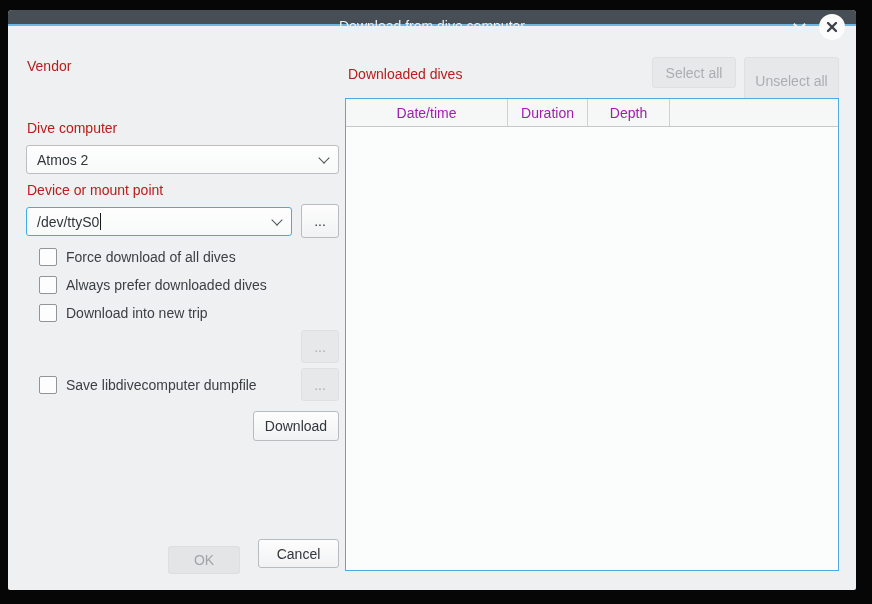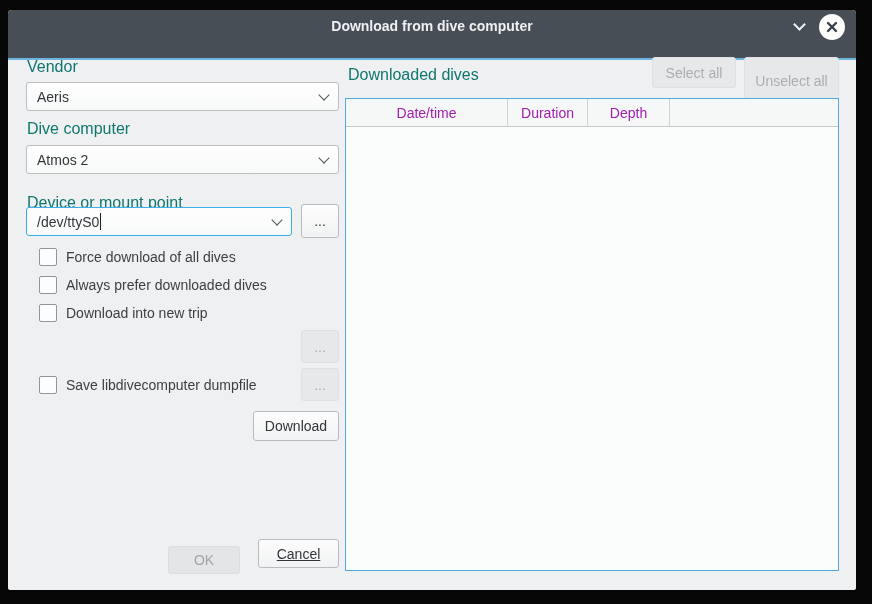--- a/index.html
+++ b/index.html
@@ -9,42 +9,42 @@
     font-family:"Liberation Sans","DejaVu Sans",sans-serif;
     color:#3a3f44;
     position:relative;
   }
   .window {
     position:absolute; left:8px; top:10px; width:848px; height:580px;
     background:#eff0f1; border-radius:4px 4px 2px 2px; overflow:hidden;
   }
   
   .titlebar {
-    position:absolute; left:0; top:0; right:0; height:50px;
-    background:#474e55; border-bottom:2px solid #6db6e2;font-weight:bold;
+    position:absolute; left:0; top:0; right:0; height:16px;
+    background:#474e55; border-bottom:2px solid #6db6e2;
   }
   .titlebar-title {
     position:absolute; left:0; right:0; top:0; height:34px;
     line-height:33px; text-align:center; color:#eef0f1; font-size:14px;
   }
   .shade-btn {
     position:absolute; right:48px; top:9px; width:18px; height:16px;
     display:flex; align-items:center; justify-content:center; cursor:pointer;
   }
   .shade-chev {
     width:9px; height:9px; border-right:2px solid #f2f3f4; border-bottom:2px solid #f2f3f4;
     transform:rotate(45deg); margin-top:-5px;
   }
   .close-btn {
     position:absolute; right:11px; top:4px; width:26px; height:26px;
     border-radius:50%; background:#fcfcfc; display:flex; align-items:center; justify-content:center;
     cursor:pointer;
   }
   
-  .label { position:absolute; font-size:16px; color:#0f766e; white-space:nowrap; }
+  .label { position:absolute; font-size:14px; color:#b91c1c; white-space:nowrap; }
   .combo {
     position:absolute; height:29px; background:linear-gradient(#fefefe,#f8f9f9);
     border:1px solid #bcbebf; border-radius:3px; display:flex; align-items:center;
     padding:0 10px; font-size:14px; color:#31363b; cursor:pointer;
   }
   .combo.focused { border:1px solid #3daee9; }
   .combo-chev {
     width:8px; height:8px; border-right:1.6px solid #4d545a; border-bottom:1.6px solid #4d545a;
     transform:rotate(45deg); margin-left:auto; margin-top:-4px; flex:none;
   }
@@ -92,32 +92,28 @@
     </div>
     <div class="close-btn">
       <svg width="12" height="12" viewBox="0 0 12 12">
         <line x1="2" y1="2" x2="10" y2="10" stroke="#3c4247" stroke-width="2.4" stroke-linecap="round"></line>
         <line x1="10" y1="2" x2="2" y2="10" stroke="#3c4247" stroke-width="2.4" stroke-linecap="round"></line>
       </svg>
     </div>
   </div>
 
   <div class="label" style="left:19px; top:48px;">Vendor</div>
-  <div class="combo" style="left:18px; top:72px; width:313px;">
-    <span>Aeris</span>
-    <span class="combo-chev"></span>
-  </div>
 
   <div class="label" style="left:19px; top:110px;">Dive computer</div>
   <div class="combo" style="left:18px; top:135px; width:313px;">
     <span>Atmos 2</span>
     <span class="combo-chev"></span>
   </div>
 
-  <div class="label" style="left:19px; top:172px;margin-top:12px;">Device or mount point</div>
+  <div class="label" style="left:19px; top:172px;">Device or mount point</div>
   <div class="combo focused" style="left:18px; top:197px; width:266px;">
     <span>/dev/ttyS0</span>
       <span class="text-cursor"></span>
     <span class="combo-chev"></span>
   </div>
   <div class="btn" style="left:293px; top:194px; width:38px; height:34px;">...</div>
 
   <div class="cb-row" style="left:19px; top:238px;">
     <span class="checkbox"></span>
     <span class="cb-label">Force download of all dives</span>
@@ -135,21 +131,21 @@
 
   <div class="cb-row" style="left:19px; top:366px;">
     <span class="checkbox"></span>
     <span class="cb-label">Save libdivecomputer dumpfile</span>
   </div>
   <div class="btn disabled" style="left:293px; top:358px; width:38px; height:33px;">...</div>
 
   <div class="btn" style="left:245px; top:401px; width:86px; height:30px;">Download</div>
 
   <div class="btn flat-disabled" style="left:160px; top:536px; width:72px; height:28px;">OK</div>
-  <div class="btn" style="left:250px; top:529px; width:81px; height:29px;text-decoration:underline;">Cancel</div>
+  <div class="btn" style="left:250px; top:529px; width:81px; height:29px;">Cancel</div>
 
   <div class="label" style="left:340px; top:56px;">Downloaded dives</div>
   <div class="btn disabled" style="left:644px; top:47px; width:84px; height:31px;">Select all</div>
   <div class="btn disabled" style="left:736px; top:47px; width:95px; height:47px;">Unselect all</div>
 
   <div class="dives-table">
     <div class="thead">
       <div class="th c0">Date/time</div>
       <div class="th c1">Duration</div>
       <div class="th c2">Depth</div>

